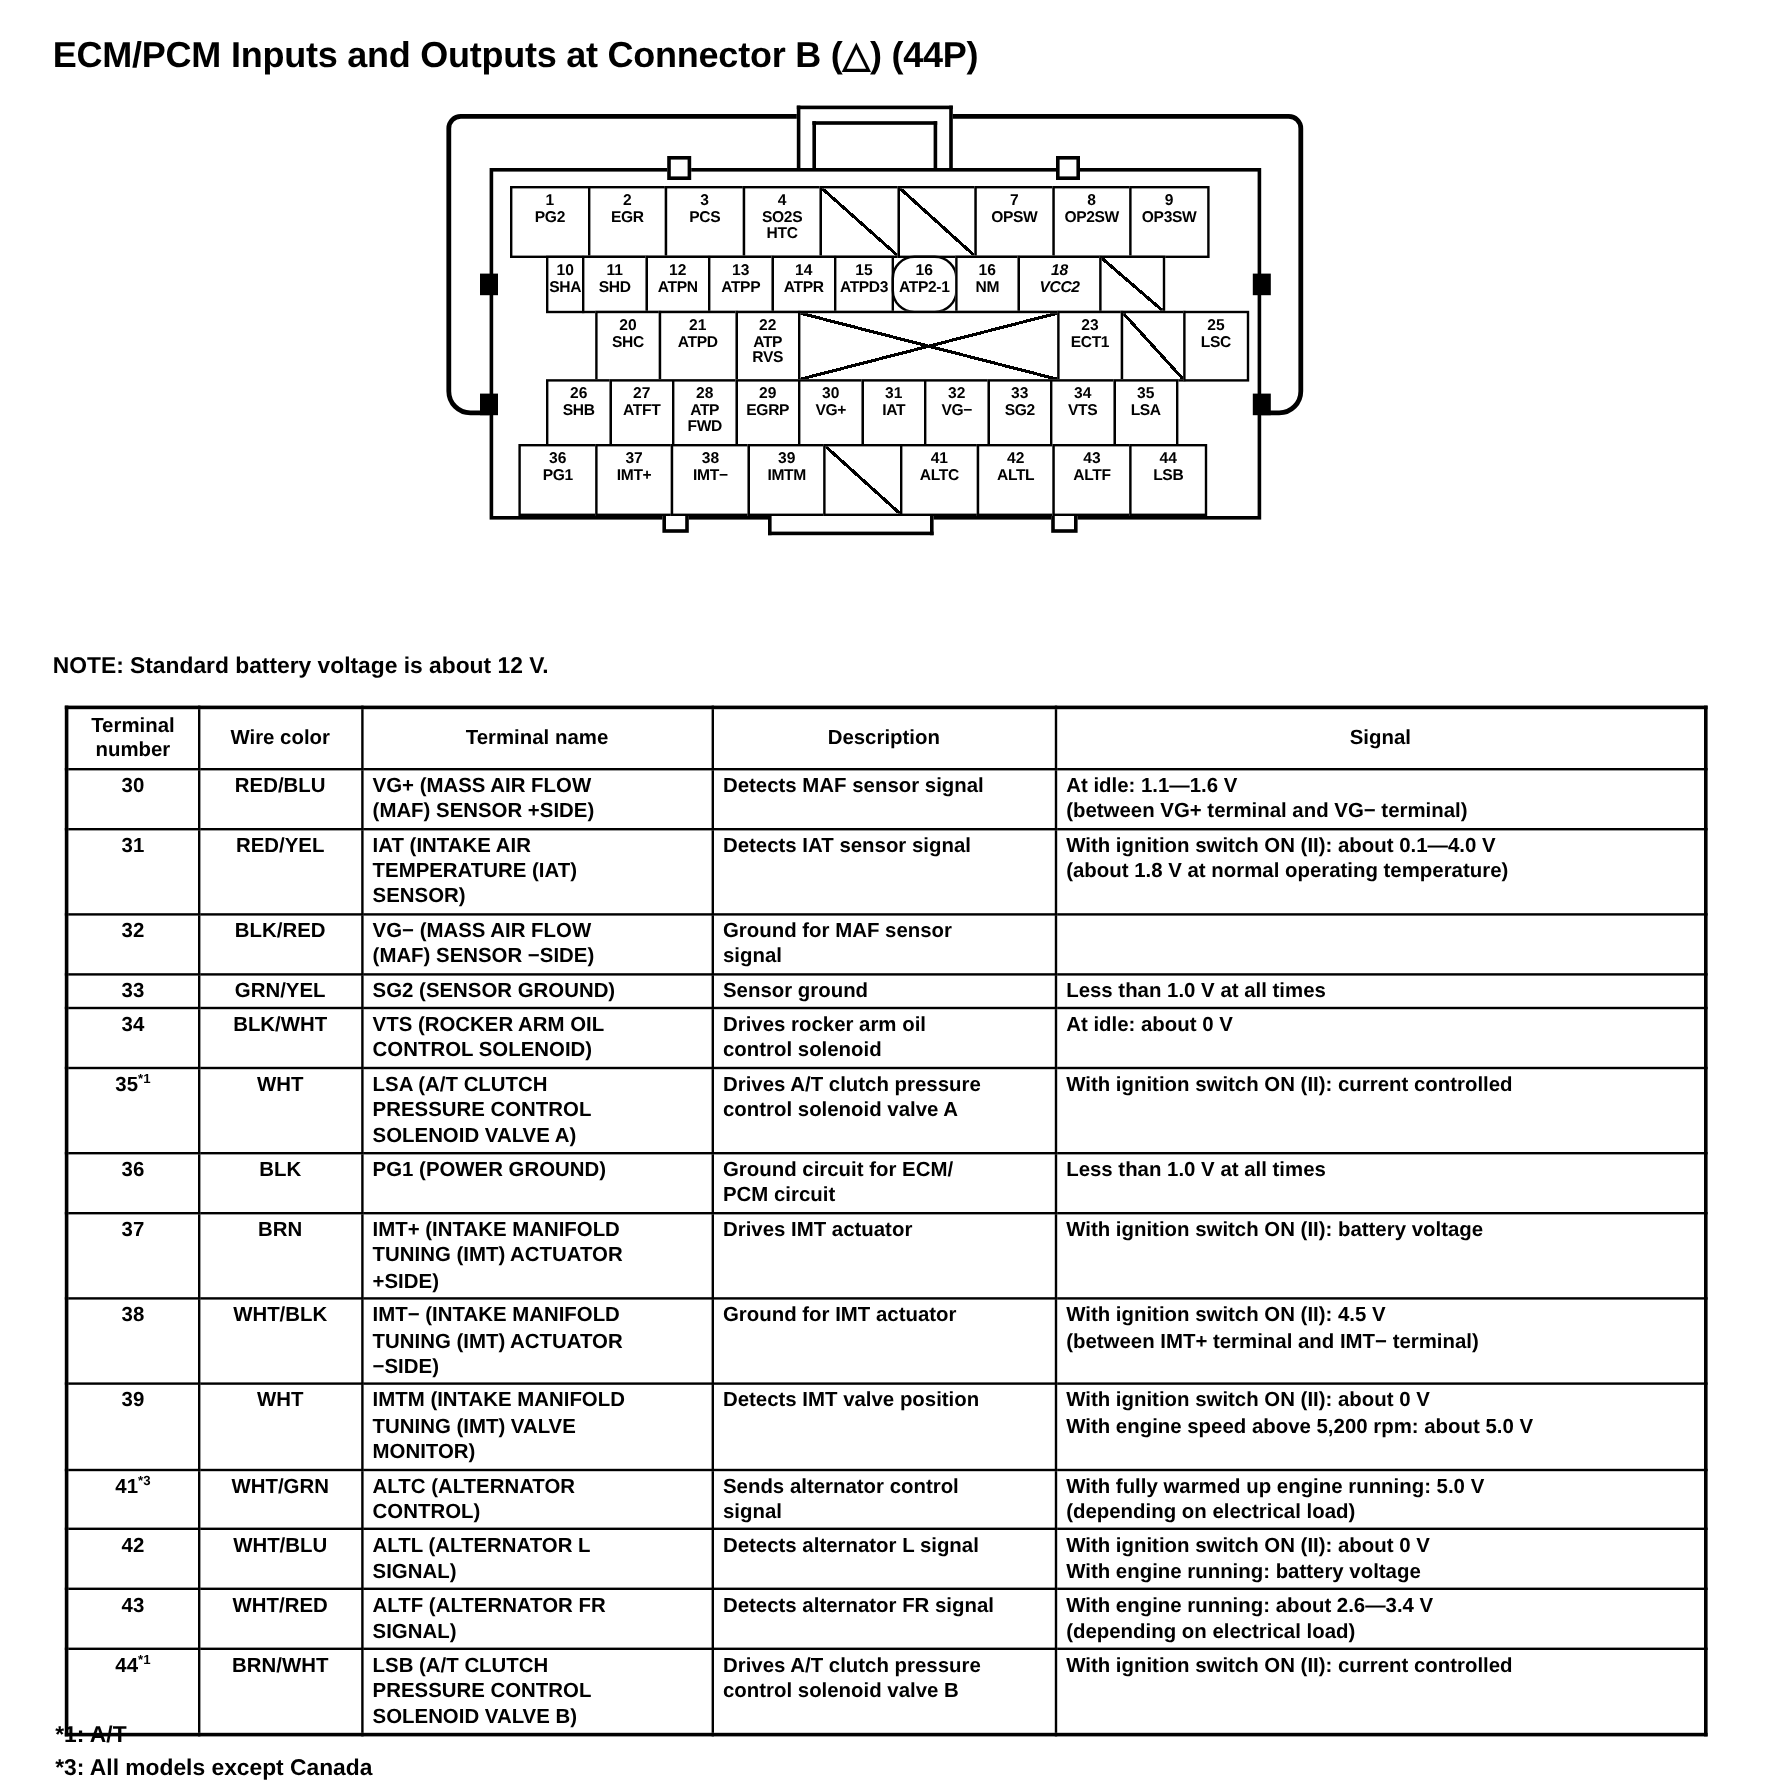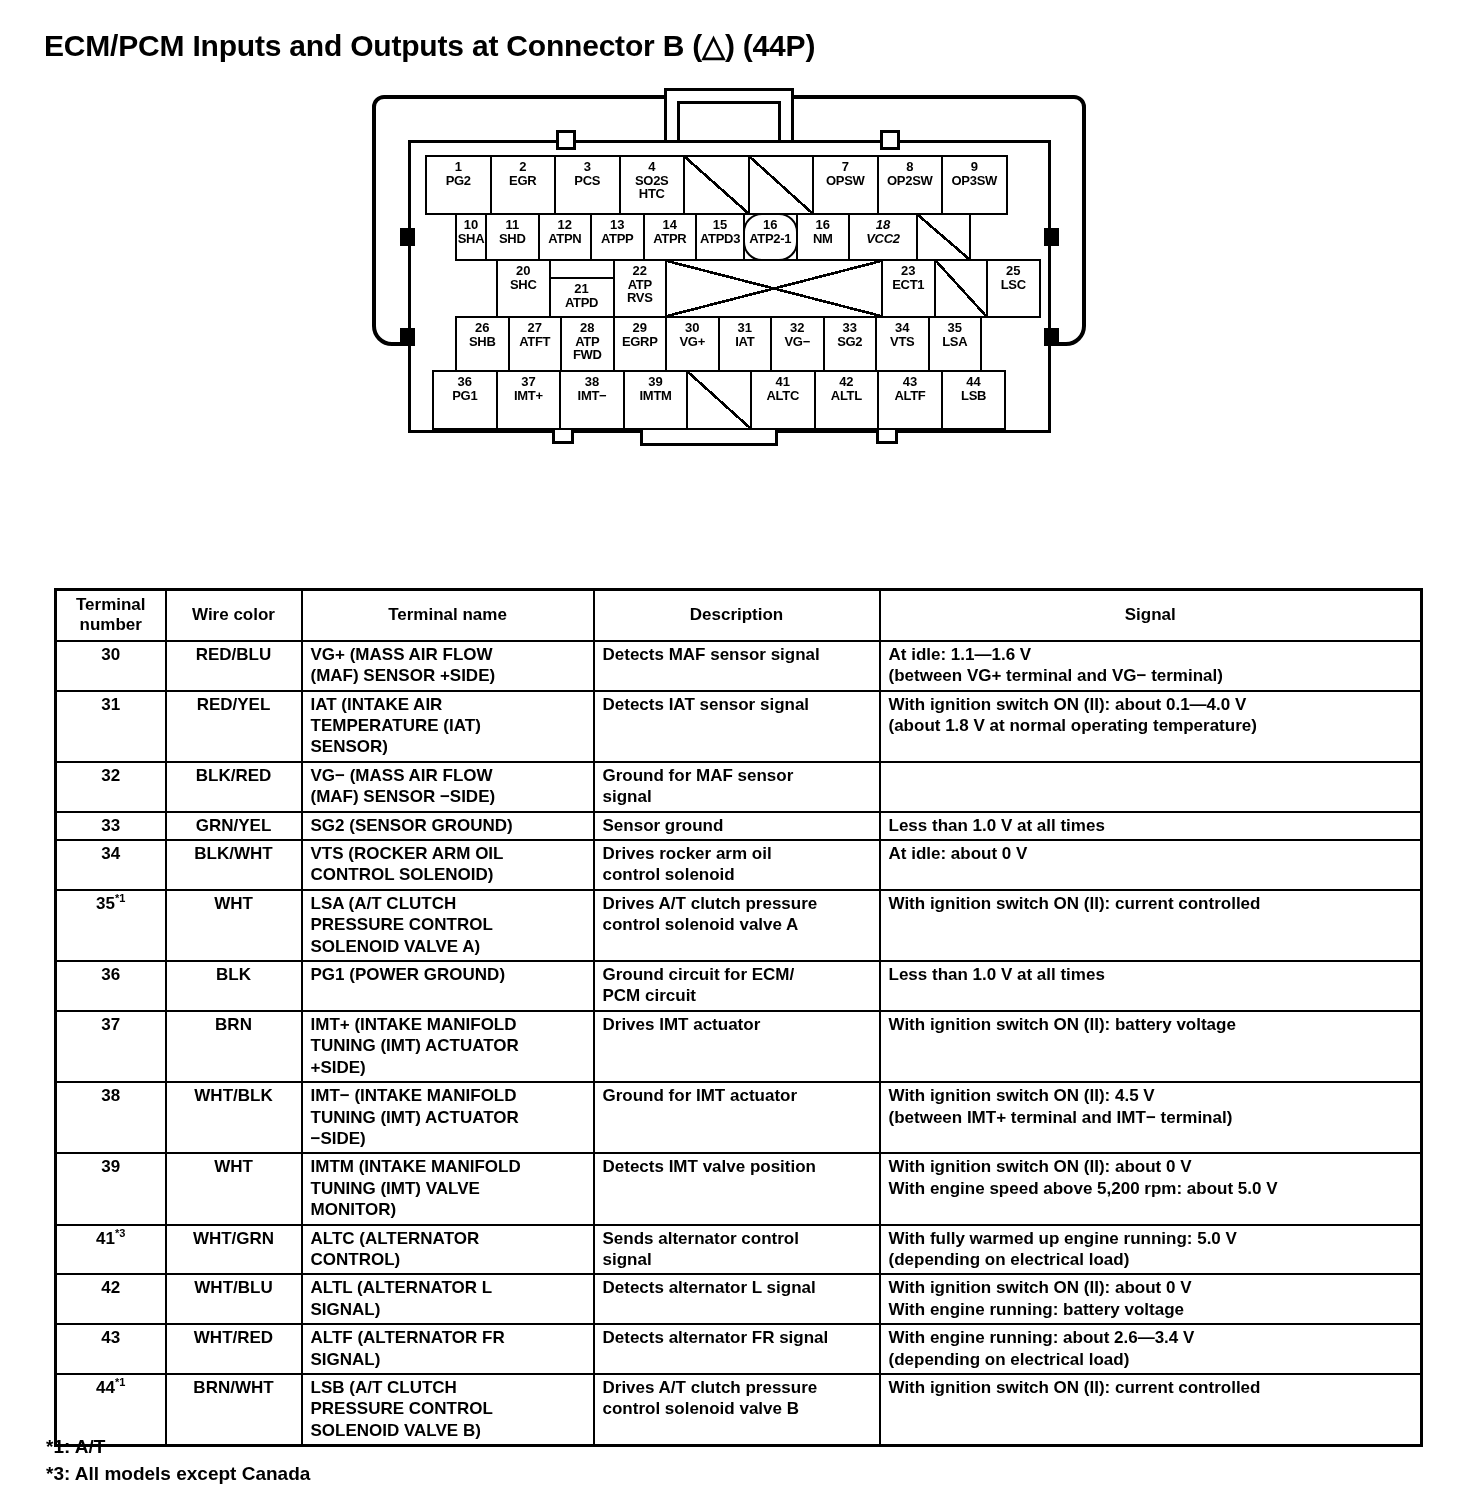--- a/index.html
+++ b/index.html
@@ -164,21 +164,21 @@
             <div class="pin-num">18</div>
             <div class="pin-label">VCC2</div>
           </div>
           <div class="pin-cell slash" style="width: 54.5px;"></div>
         </div>
         <div class="pin-row" style="left: 83px; top: 171px; height: 59px; padding-left: 41px;">
           <div class="pin-cell" style="width: 54.5px;">
             <div class="pin-num">20</div>
             <div class="pin-label">SHC</div>
           </div>
-          <div class="pin-cell" style="width: 66px; margin-top: 18px;">
+          <div class="pin-cell" style="width: 66px;">
             <div class="pin-num">21</div>
             <div class="pin-label">ATPD</div>
           </div>
           <div class="pin-cell" style="width: 54.5px;">
             <div class="pin-num">22</div>
             <div class="pin-label">ATP
 RVS</div>
           </div>
           <div class="pin-cell cross" style="width: 218px;"></div>
           <div class="pin-cell" style="width: 54.5px;">
@@ -266,20 +266,21 @@
           </div>
           <div class="pin-cell" style="width: 65.6px;">
             <div class="pin-num">44</div>
             <div class="pin-label">LSB</div>
           </div>
         </div>
       </div>
   </div>
 
 
+  <div class="note">NOTE: Standard battery voltage is about 12 V.</div>
 
   <table class="tbl">
     <colgroup>
       <col style="width:110px">
       <col style="width:136px">
       <col style="width:292px">
       <col style="width:286px">
       <col style="width:542px">
     </colgroup>
     <thead>

